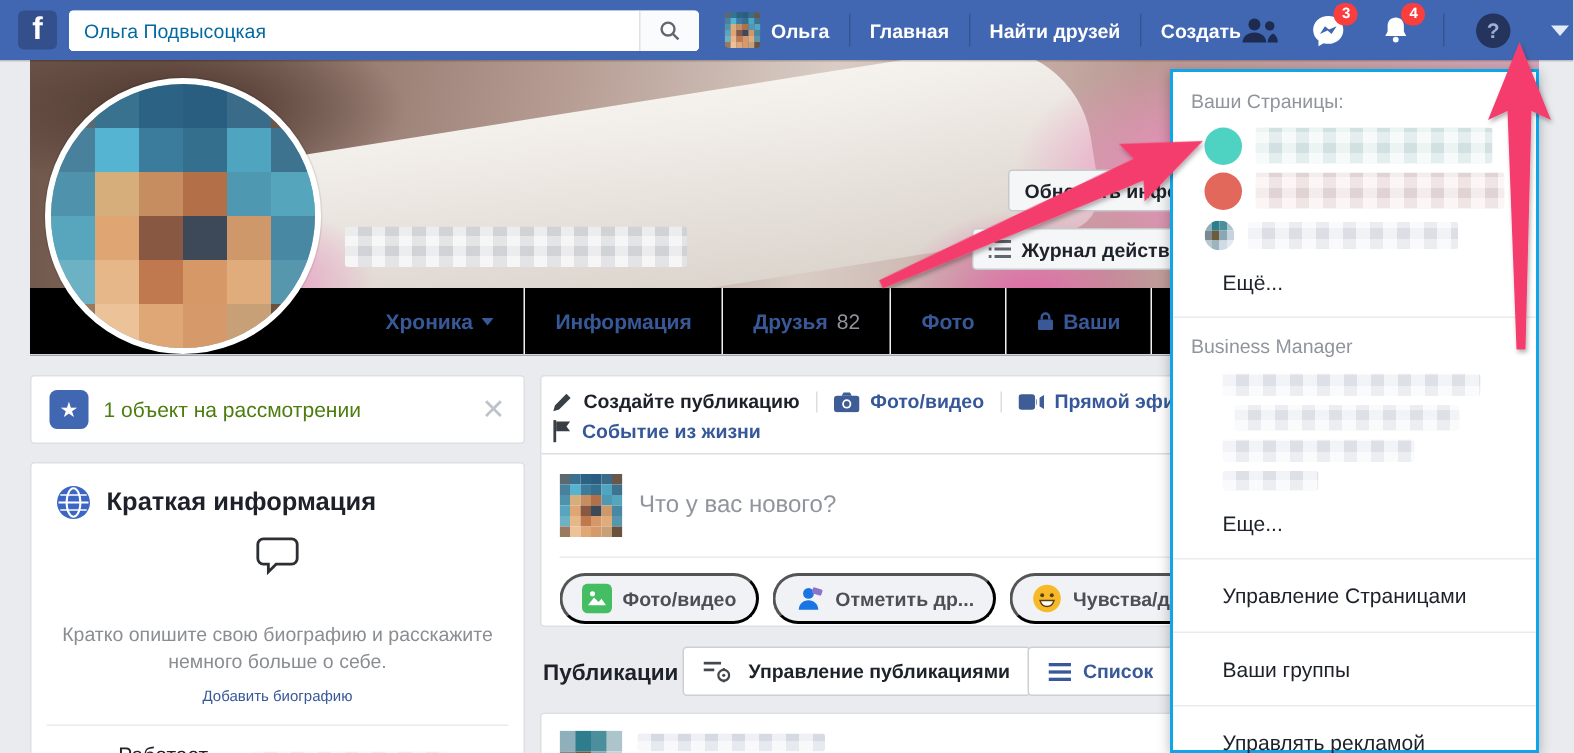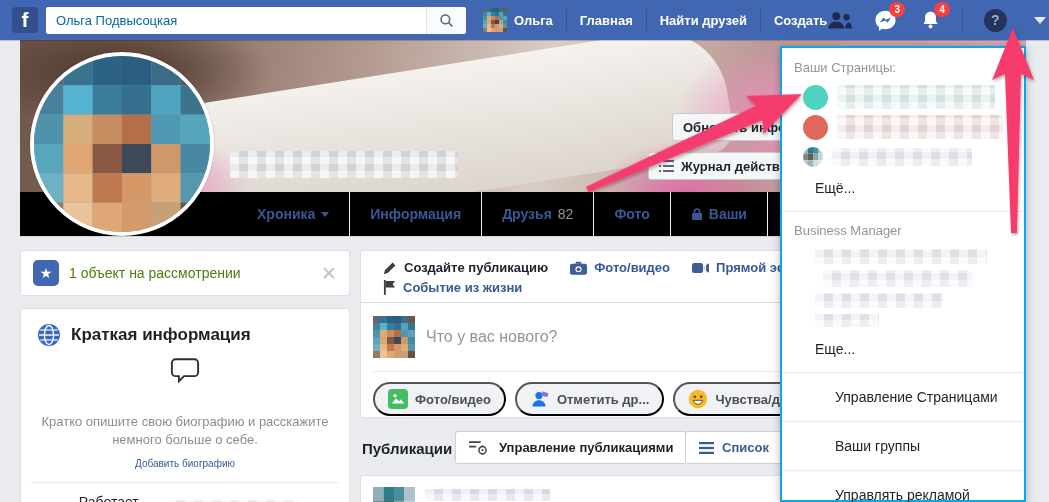--- a/index.html
+++ b/index.html
@@ -83,21 +83,21 @@
   .bubble-row { text-align:center; margin-top:10px; }
   .intro-desc { margin-top:25px; text-align:center; font-size:13px; color:#8a8d91; line-height:1.4; padding:0 2px; }
   .add-bio { display:block; text-align:center; margin-top:9px; color:#385898; font-size:10px; }
   .intro-divider { height:1px; background:#e9ebee; margin:13px -6px 4px; }
   .intro-row { display:flex; align-items:center; gap:26px; margin-top:11px; font-size:14px; color:#1d2129; }
   .blur-inline { display:inline-block; height:20px; border-radius:2px; background-color:#eceff5; }
   .link-frag { color:#385898; }
 
   
   .composer { left:360px; top:250px; width:446px; height:168px; }
-  .composer-head { border-bottom:1px solid #dadde1; padding:9px 22px 7px; }
+  .composer-head { border-bottom:1px solid #dadde1; padding:9px 7px 7px; }
   .chead-row { display:flex; align-items:center; }
   .chead-row + .chead-row { margin-top:5px; }
   .chead-item { display:flex; align-items:center; gap:7px; font-size:13px; font-weight:bold; color:#365899; cursor:pointer; white-space:nowrap; }
   .chead-item.active { color:#1d2129; }
   .chead-sep { width:1px; height:14px; background:#dadde1; margin:0 11px; }
   .composer-body { display:flex; align-items:center; gap:11px; padding:13px 12px; }
   .avatar-sq { width:42px; height:42px; overflow:hidden; flex:none; }
   .avatar-sq svg { display:block; width:100%; height:100%; }
   .composer-ph { font-size:16px; color:#90949c; cursor:text; }
   .composer-sep { height:1px; background:#e9ebee; margin:0 12px; }
@@ -123,21 +123,21 @@
   .menu-label { padding:4px 12px 7px; font-size:13px; color:#90949c; }
   .page-item { display:flex; align-items:center; gap:9px; padding:3px 12px 3px 21px; height:30px; cursor:pointer; }
   .page-avatar { width:25px; height:25px; border-radius:50%; flex:none; overflow:hidden; }
   .page-avatar.small { width:20px; height:20px; }
   .page-avatar svg { display:block; width:100%; height:100%; }
   .blur-block { border-radius:2px; }
   .menu-more { padding:8px 12px 8px 33px; cursor:pointer; }
   .menu-divider { height:1px; background:#e9ebee; margin:7px 0; }
   .bm-blur-stack { margin:4px 12px 4px 33px; }
   .bm-blur-stack > div { margin-bottom:6px; background-color:#f0f2f6; }
-  .menu-item { display:flex; align-items:center; padding:9px 0 9px 33px; cursor:pointer;margin-left:20px; }
+  .menu-item { display:flex; align-items:center; padding:9px 0 9px 33px; cursor:pointer; }
 
   
   .arrows { position:absolute; left:0; top:0; width:1049px; height:502px; z-index:100; pointer-events:none; }
 </style>
 </head>
 <body>
 
 <svg width="0" height="0" style="position:absolute">
   <defs>
     <g id="mface">

